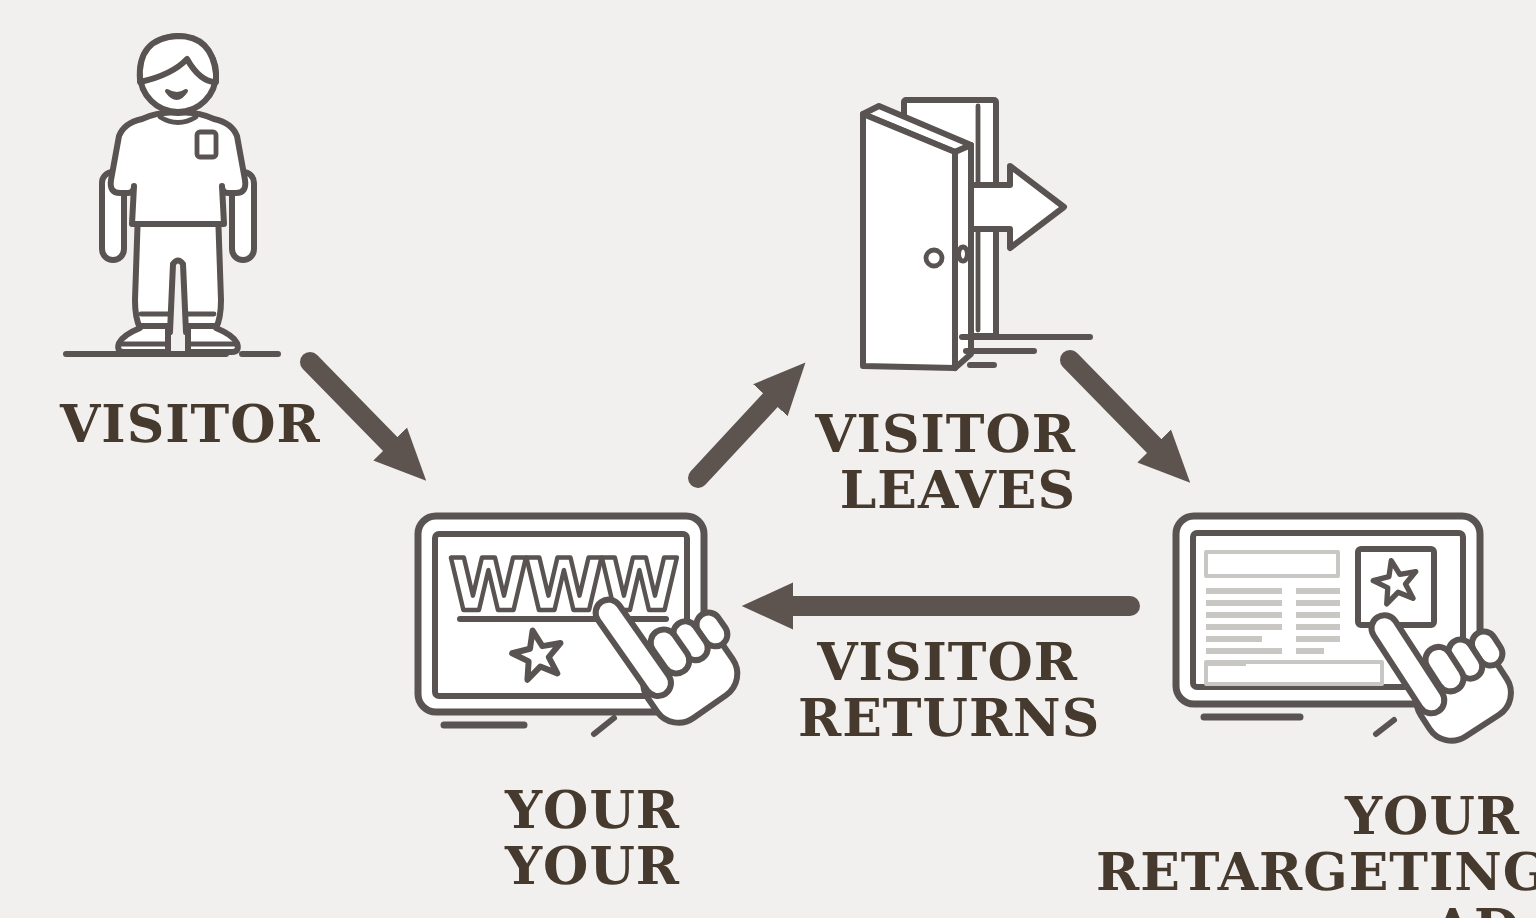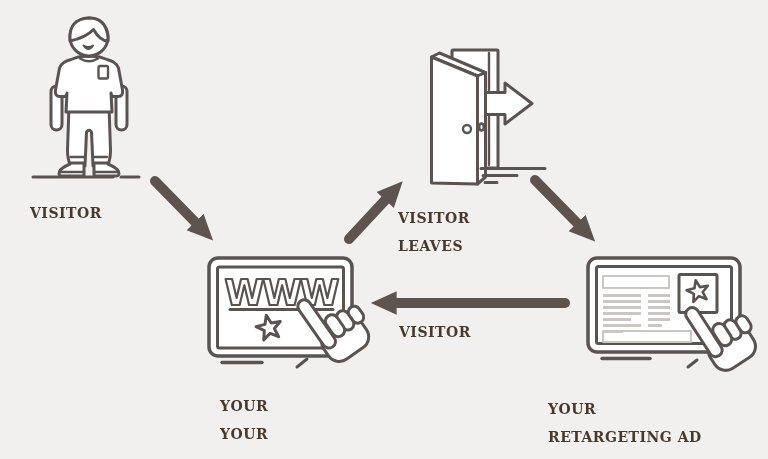--- a/index.html
+++ b/index.html
@@ -16,22 +16,22 @@
   .thick{stroke-width:3.5;}
   .lt {fill:none;stroke:var(--light-line,#c9c7c4);stroke-width:2;}
   .ltf{fill:var(--light-line,#c9c7c4);stroke:none;}
   .ar {fill:none;stroke:var(--arrow,#5d5450);stroke-width:10;marker-end:url(#ah);}
   .useln{fill:var(--fill,#ffffff);stroke:var(--line,#595351);stroke-width:3;}
   .www{
     font-family:"DejaVu Sans", sans-serif;font-weight:bold;font-size:36px;
     letter-spacing:-2px;fill:var(--fill,#ffffff);stroke:var(--line,#595351);stroke-width:2.2;
   }
   .label{
-    position:absolute;text-align:left;color:var(--label,#46392d);
-    font-weight:700;font-size:14px;letter-spacing:.5px;line-height:28px;
+    position:absolute;text-align:right;color:var(--label,#46392d);
+    font-weight:700;font-size:26px;letter-spacing:.5px;line-height:28px;
   }
   .label span{display:block;}
 </style>
 </head>
 <body>
 
 <div class="stage">
 
   <svg width="768" height="459" viewBox="0 0 768 459">
     <defs>
@@ -125,20 +125,21 @@
     <span>VISITOR</span>
   </div>
 
   <div class="label" style="left:398px;top:204px;width:140px;">
     <span>VISITOR</span>
     <span>LEAVES</span>
   </div>
 
   <div class="label" style="left:399px;top:318px;width:140px;">
     <span>VISITOR</span>
+    <span>RETURNS</span>
   </div>
 
   <div class="label" style="left:220px;top:392px;width:120px;">
     <span>YOUR</span>
     <span>YOUR</span>
   </div>
 
   <div class="label" style="left:548px;top:395px;width:212px;">
     <span>YOUR</span>
     <span>RETARGETING AD</span>

